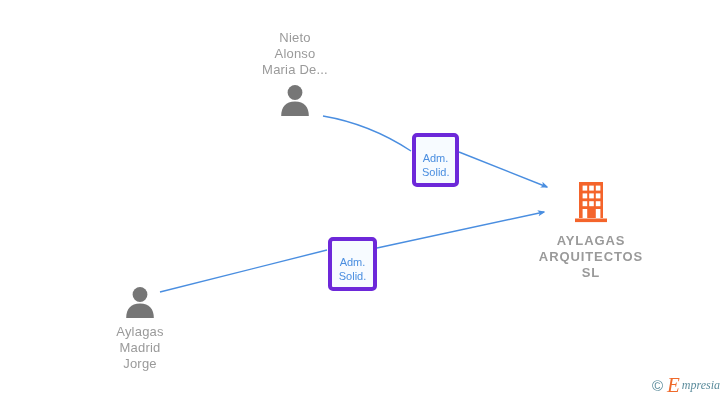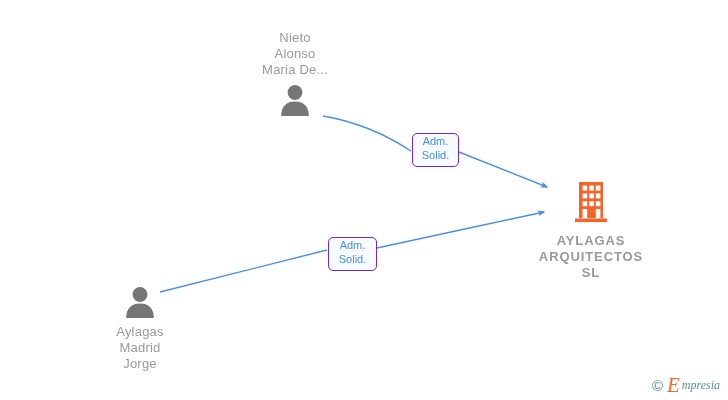--- a/index.html
+++ b/index.html
@@ -44,28 +44,28 @@
     color: #9a9a9a;
     font-size: 13px;
     line-height: 16px;
     font-weight: bold;
     letter-spacing: 0.9px;
     white-space: pre-line;
   }
   .edge-label {
     position: absolute;
     box-sizing: border-box;
-    border: 1px solid #6d28d9;
+    border: 4px solid #6d28d9;
     border-radius: 5px;
     background: #f7fbff;
     color: #4a8ee0;
     font-size: 11px;
     line-height: 14px;
     text-align: center;
-    padding: 0 6px 4px 6px;
+    padding: 14px 6px 4px 6px;
     white-space: pre-line;
   }
   .watermark {
     position: absolute;
     right: 8px;
     bottom: 6px;
     display: flex;
     align-items: center;
     gap: 4px;
     font-size: 16px;

